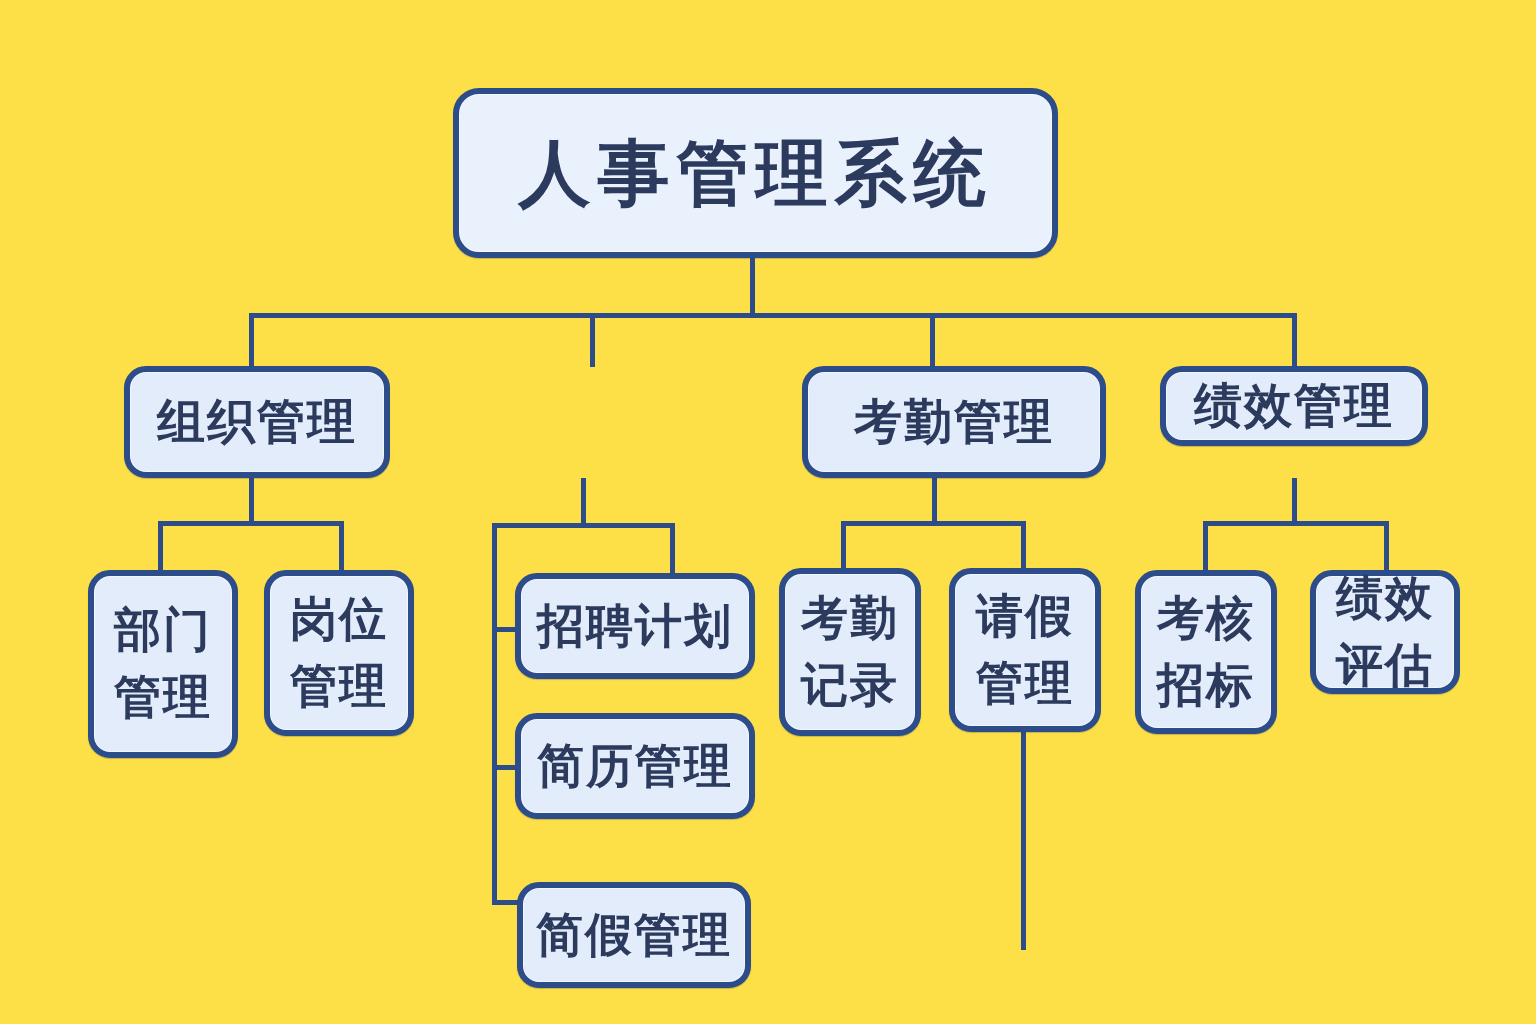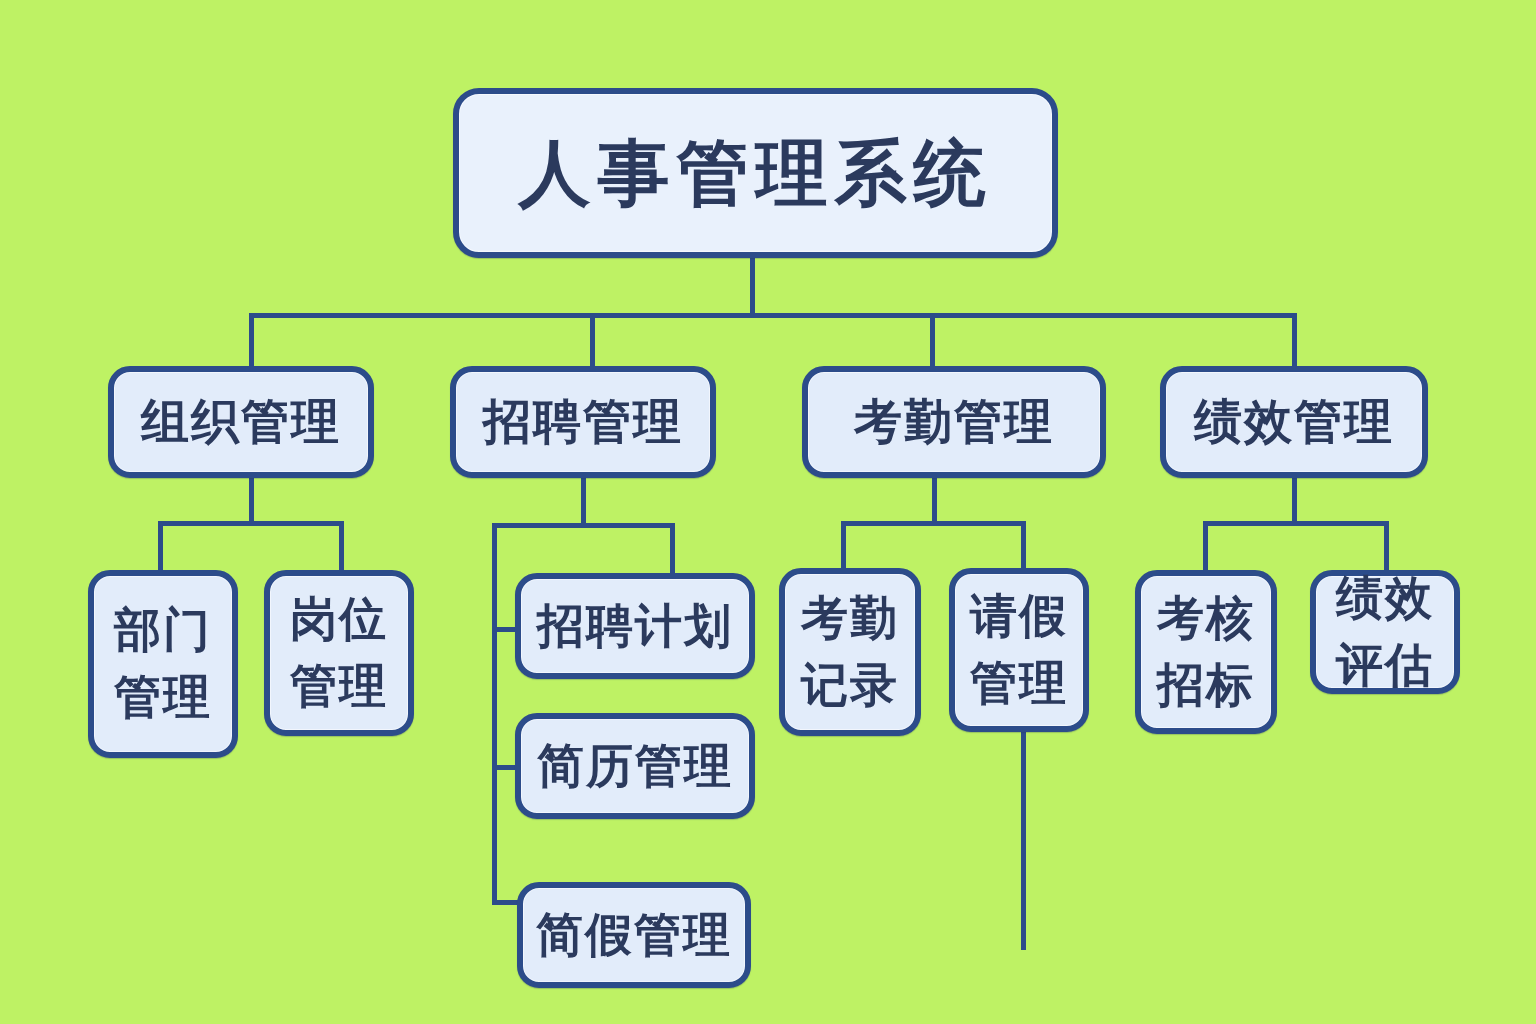--- a/index.html
+++ b/index.html
@@ -1,19 +1,19 @@
 <!DOCTYPE html>
 <html><head>
 <meta charset="utf-8">
 <style>
   html,body{margin:0;padding:0;background:#ffffff;}
   #canvas{
     position:relative;
     width:1536px;height:1024px;
-    background:#bef264;
+    background:#fde047;
     overflow:hidden;
     font-family:"Liberation Sans","DejaVu Sans",sans-serif;
   }
   .node{
     position:absolute;
     box-sizing:border-box;
     background:#e2ecfa;
     border:6px solid #2c4c8a;
     border-radius:22px;
     display:flex;align-items:center;justify-content:center;
@@ -29,31 +29,31 @@
   .root .lbl{letter-spacing:7px;}
   .lvl2{font-size:48px;}
   .lvl3{font-size:47px;}
   .line{
     position:absolute;
     background:#2c4c8a;
     z-index:1;
   }
   
   .n-root   {left:453px; top:88px;  width:605px; height:170px;}
-  .n-org    {left:108px; top:366px; width:266px; height:112px;}
+  .n-org    {left:124px; top:366px; width:266px; height:112px;}
   .n-recruit{left:450px; top:366px; width:266px; height:112px;}
   .n-attend {left:802px; top:366px; width:304px; height:112px;}
-  .n-perf   {left:1160px;top:366px; width:268px; height:112px;}
+  .n-perf   {left:1160px;top:366px; width:268px; height:80px;}
   .n-dept   {left:88px;  top:570px; width:150px; height:188px;}
   .n-post   {left:264px; top:570px; width:150px; height:166px;}
   .n-plan   {left:515px; top:573px; width:240px; height:106px;}
   .n-resume {left:515px; top:713px; width:240px; height:106px;}
   .n-jj     {left:517px; top:882px; width:234px; height:106px;}
   .n-record {left:779px; top:568px; width:142px; height:168px;}
-  .n-leave  {left:949px; top:568px; width:140px; height:164px;}
+  .n-leave  {left:949px; top:568px; width:152px; height:164px;}
   .n-metric {left:1135px;top:570px; width:142px; height:164px;}
   .n-eval   {left:1310px;top:570px; width:150px; height:124px;}
 </style>
 </head>
 <body>
 
 <div id="canvas">
 
   <div class="line" style="left:750px;top:256px;width:5px;height:60px;"></div>
   <div class="line" style="left:249px;top:313px;width:1048px;height:5px;"></div>
@@ -86,23 +86,20 @@
   <div class="line" style="left:1203px;top:521px;width:5px;height:51px;"></div>
   <div class="line" style="left:1384px;top:521px;width:5px;height:51px;"></div>
 
   <div class="node root n-root">
     <span class="lbl">人事管理系统</span>
   </div>
 
   <div class="node lvl2 n-org">
     <span class="lbl">组织管理</span>
   </div>
-  <div class="node lvl2 n-recruit">
-    <span class="lbl">招聘管理</span>
-  </div>
   <div class="node lvl2 n-attend">
     <span class="lbl">考勤管理</span>
   </div>
   <div class="node lvl2 n-perf">
     <span class="lbl">绩效管理</span>
   </div>
 
   <div class="node lvl3 n-dept">
     <span class="lbl">部门
 管理</span>

